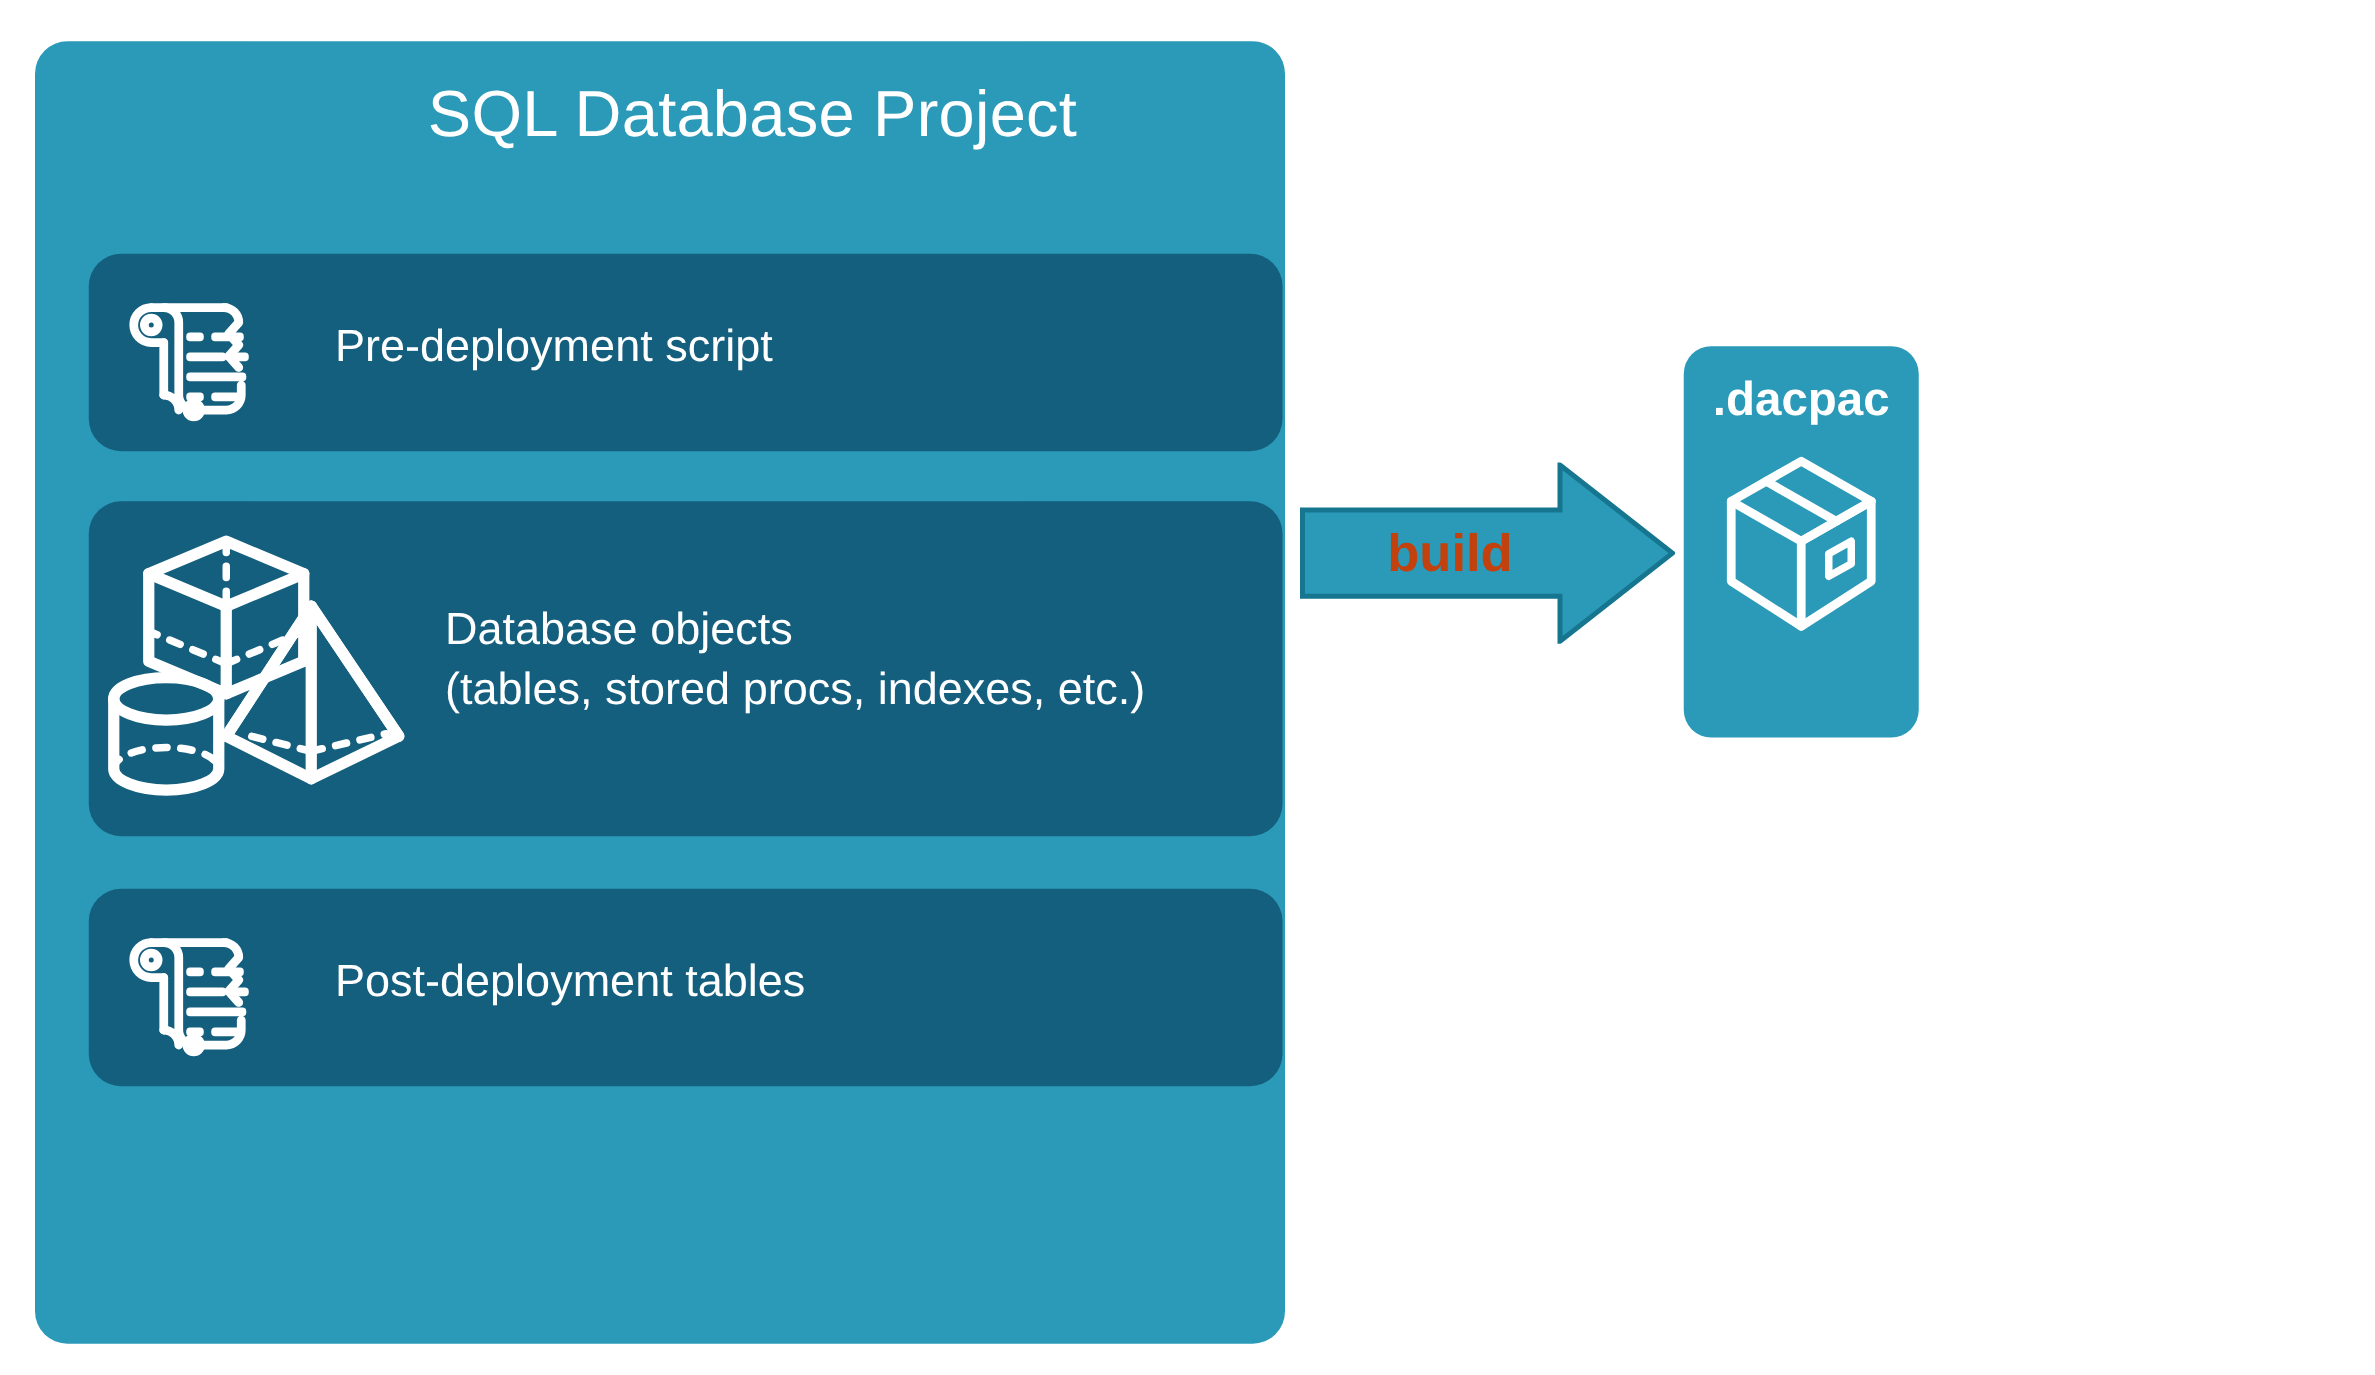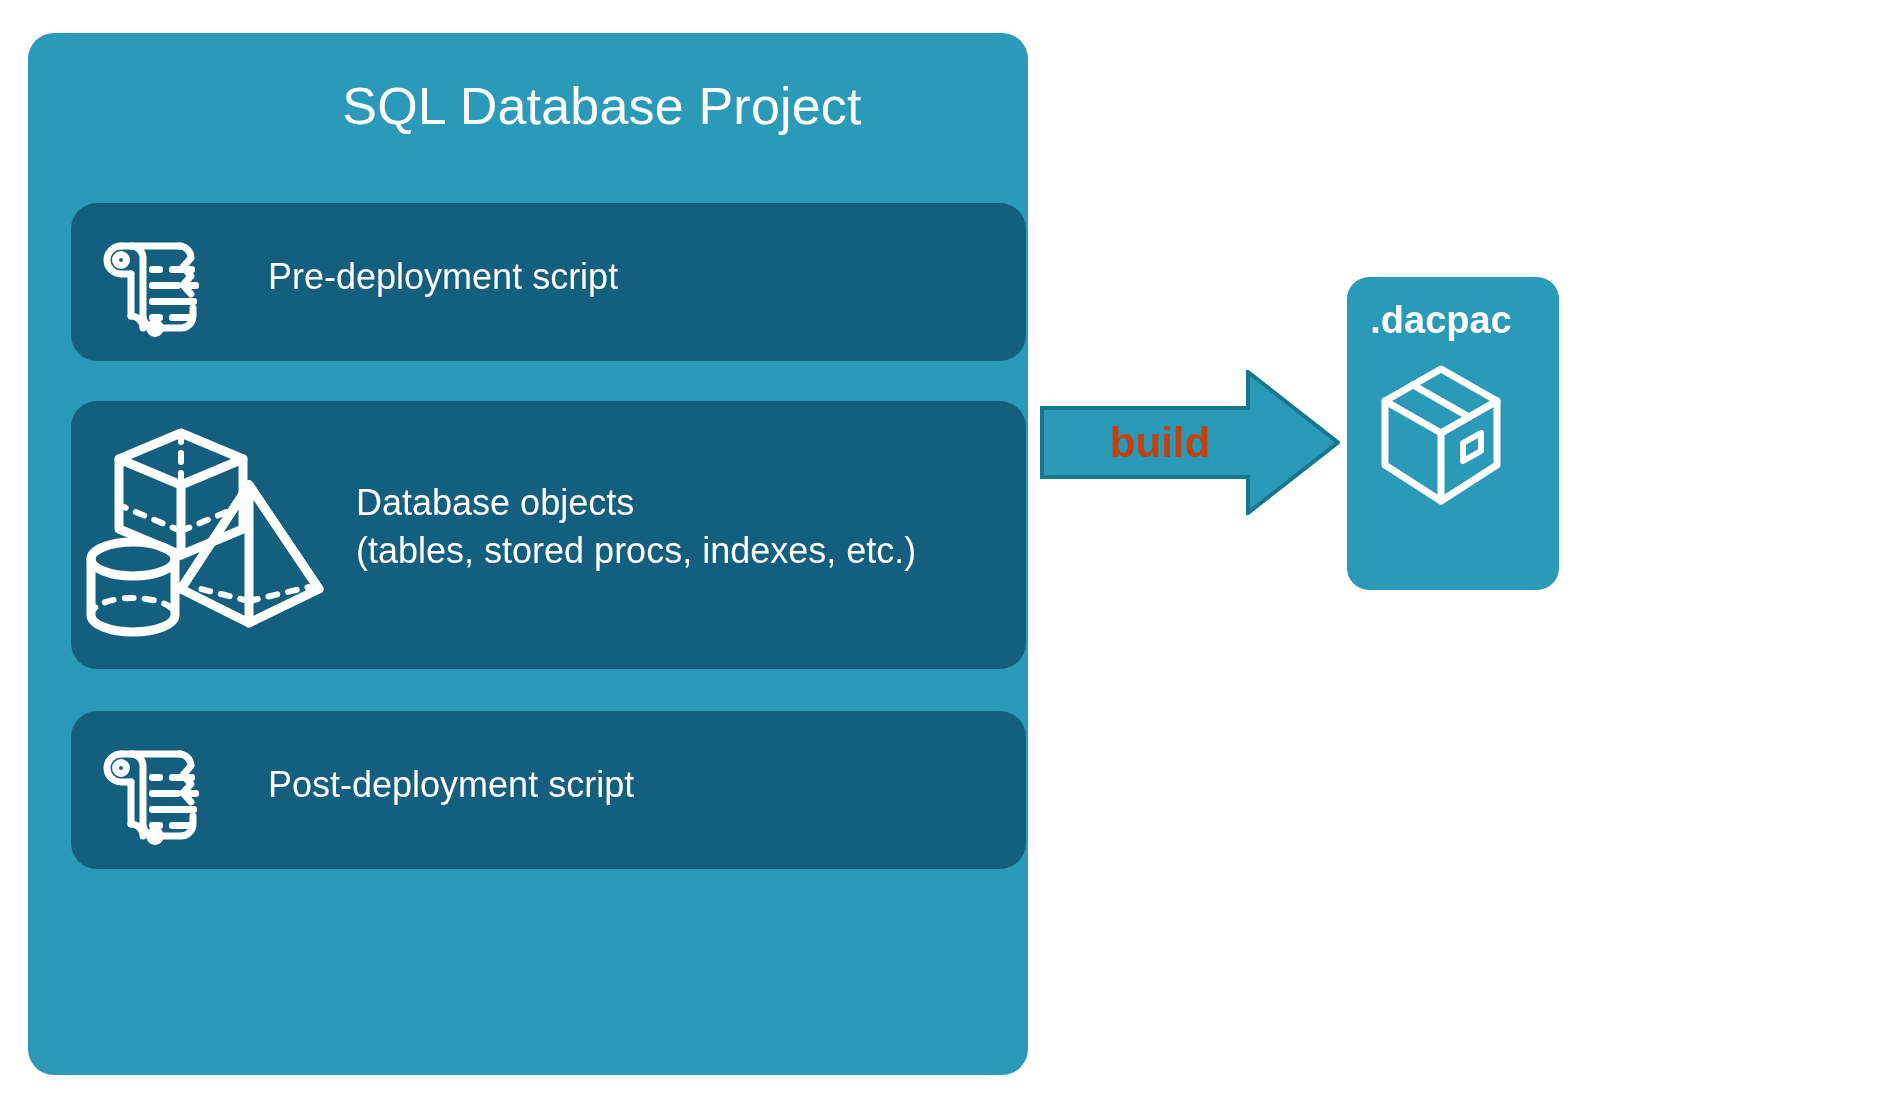--- a/index.html
+++ b/index.html
@@ -10,21 +10,21 @@
   }
   #stage{position:absolute;left:0;top:0;width:1900px;height:1100px;}
 
   
   .project-card{
     position:absolute;left:28px;top:33px;width:1000px;height:1042px;
     background:#2a9ab8;border-radius:26px;
     box-sizing:border-box;
   }
   .project-title{
-    position:absolute;left:0;top:43px;width:1148px;
+    position:absolute;left:0;top:29px;width:1148px;
     text-align:center;color:#ffffff;
     font-size:52px;font-weight:400;letter-spacing:.2px;
     white-space:nowrap;
   }
 
   
   .section{
     position:absolute;left:43px;width:955px;
     background:#155f7e;border-radius:26px;
     box-sizing:border-box;
@@ -53,21 +53,21 @@
   .build-label{
     position:absolute;left:1040px;top:370px;width:240px;height:145px;
     display:flex;align-items:center;justify-content:center;
     color:#c2410c;font-size:42px;font-weight:bold;
     pointer-events:none;
   }
 
   
   .dacpac-card{
     position:absolute;left:1347px;top:277px;width:188px;height:313px;
-    background:#2a9ab8;border-radius:22px;padding-left:24px;
+    background:#2a9ab8;border-radius:22px;
   }
   .dacpac-title{
     position:absolute;left:0;top:22px;width:188px;text-align:center;
     color:#ffffff;font-size:38px;font-weight:bold;white-space:nowrap;
   }
   .dacpac-icon{position:absolute;left:30px;top:84px;width:128px;height:150px;}
 </style>
 </head>
 <body>
 
@@ -165,21 +165,21 @@
             <rect x="58" y="44" width="14" height="7" rx="3"></rect>
             <rect x="78" y="44" width="26" height="7" rx="3"></rect>
             <rect x="58" y="60" width="32" height="7" rx="3"></rect>
             <rect x="96" y="60" width="12" height="7" rx="3"></rect>
             <rect x="58" y="76" width="48" height="7" rx="3"></rect>
             <rect x="58" y="92" width="14" height="7" rx="3"></rect>
             <rect x="78" y="92" width="26" height="7" rx="3"></rect>
           </g>
         </svg>
       </div>
-      <div class="sec-label">Post-deployment script</div>
+      <div class="sec-label">Post-deployment tables</div>
     </div>
 
   </div>
 
   <div class="build-arrow">
     <svg viewBox="0 0 300 145" width="300" height="145" aria-hidden="true">
       <polygon points="2,38 208,38 208,2 298,72.5 208,143 208,107 2,107" fill="#2a9ab8" stroke="#16758f" stroke-width="4" stroke-linejoin="miter"></polygon>
     </svg>
   </div>
   <div class="build-label">build</div>

